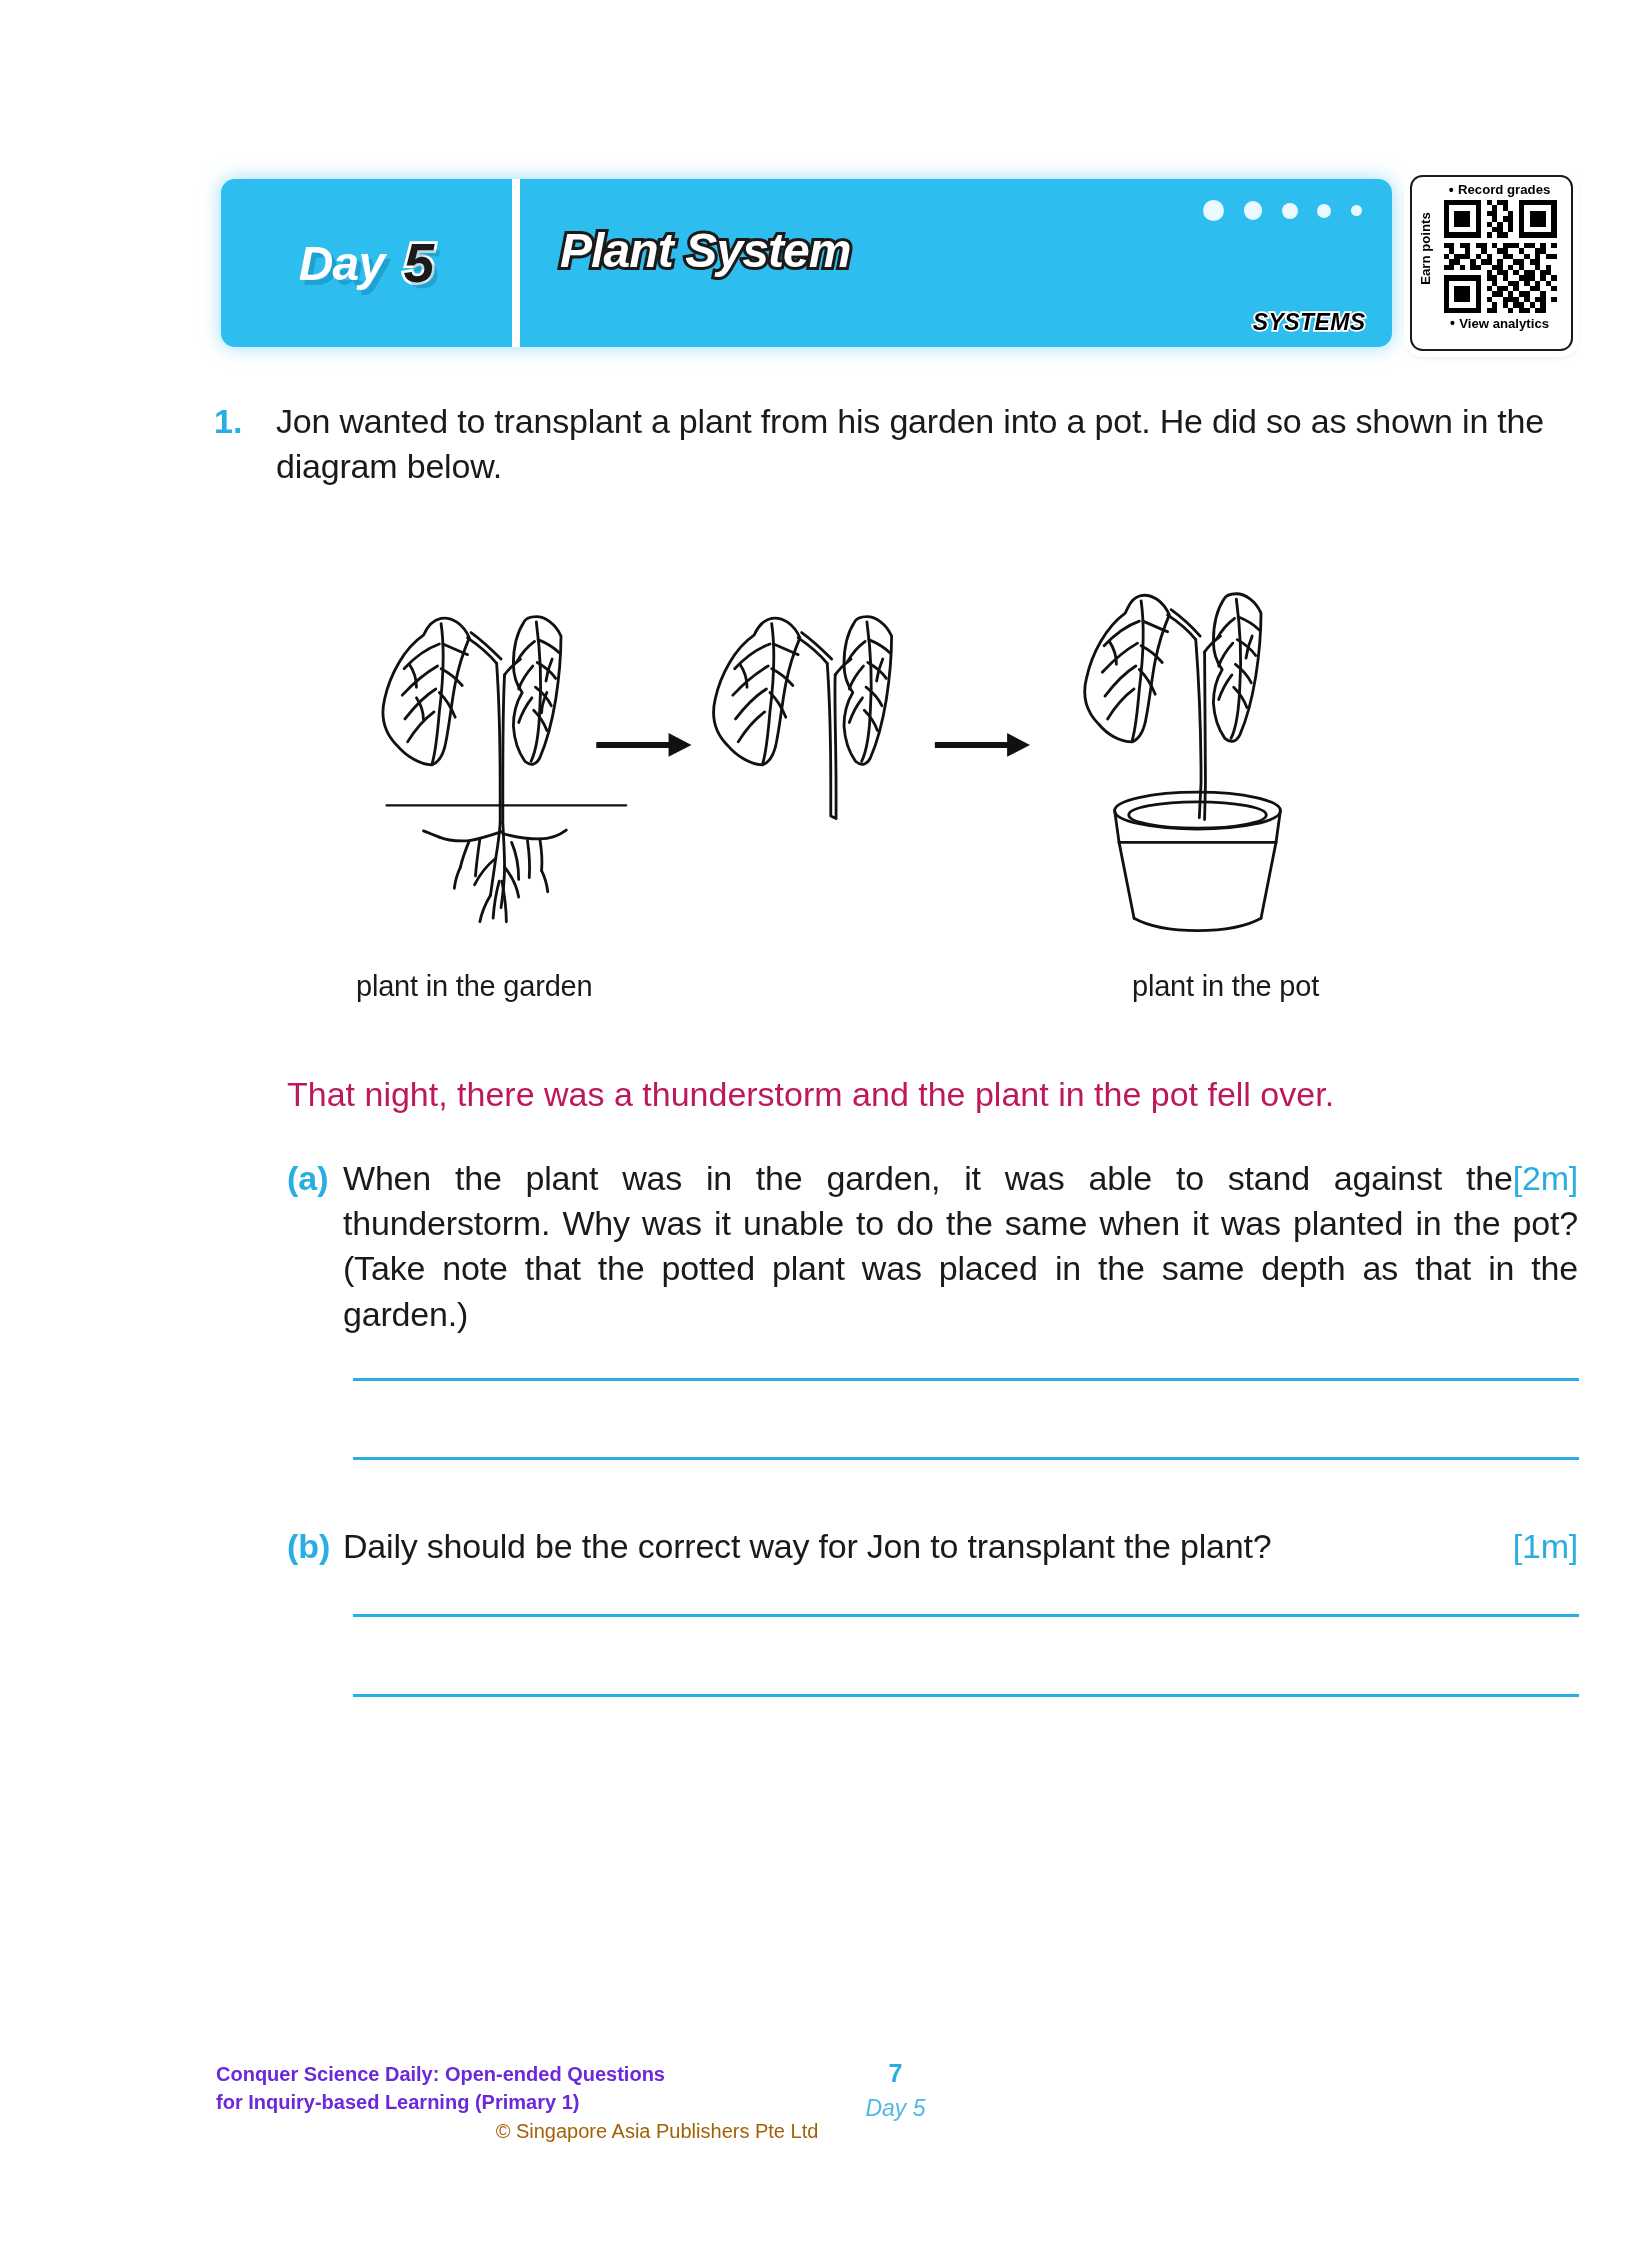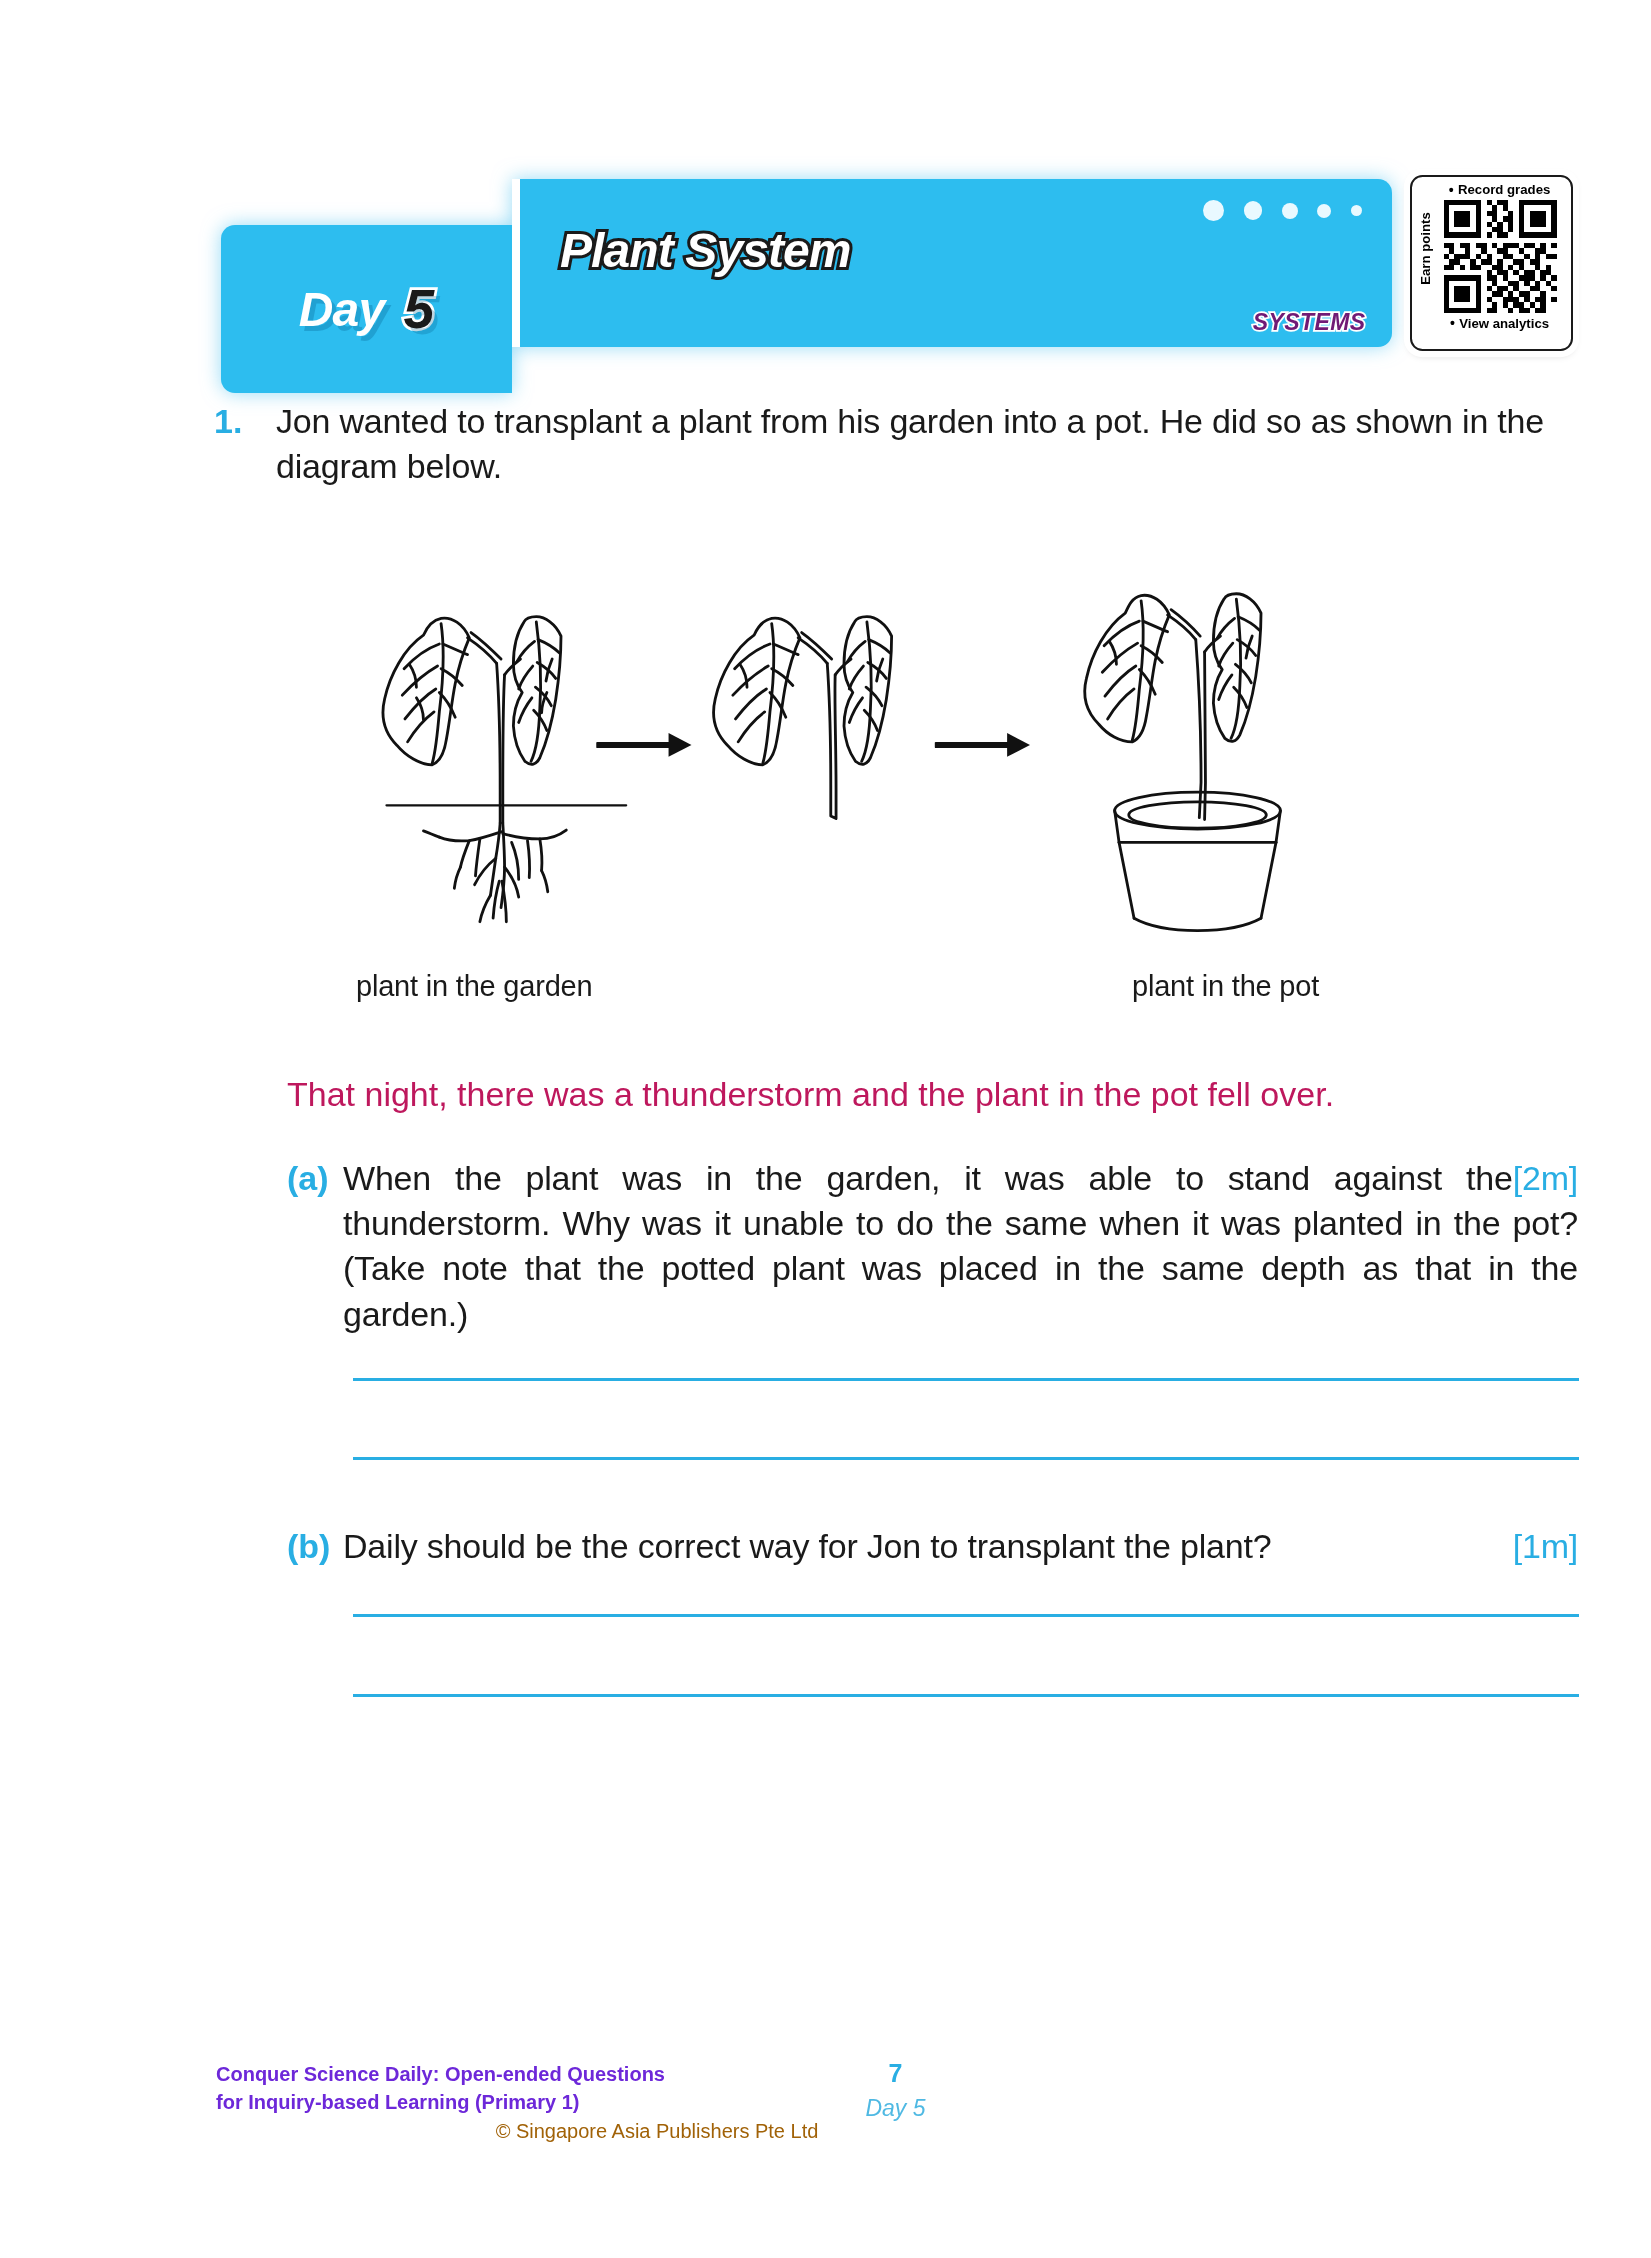--- a/index.html
+++ b/index.html
@@ -84,21 +84,20 @@
   .banner-day {
     width: 291px;
     height: 100%;
     background: #2DBDEF;
     border-radius: 14px 0 0 14px;
     position: relative;
     display: flex;
     align-items: center;
     justify-content: center;
     gap: 19.4px;
-    margin-top: 46px;
   }
   .day-word {
     font-size: 48px;
     font-weight: bold;
     color: #ffffff;
     font-style: italic;
     letter-spacing: -0.9px;
     text-shadow: 4.4px 5.3px 0 rgba(0,90,135,0.28);
   }
   .day-num {
@@ -151,21 +150,21 @@
   .d3 { width: 16px; height: 16px; }
   .d4 { width: 14px; height: 14px; }
   .d5 { width: 11.5px; height: 11.5px; }
   .systems-tag {
     position: absolute;
     right: 26.5px;
     bottom: 10.6px;
     font-size: 23px;
     font-weight: bold;
     font-style: italic;
-    color: #701a75;
+    color: #000000;
     -webkit-text-stroke: 3.5px #ffffff;
     paint-order: stroke fill;
     letter-spacing: 0.4px;
   }
 
   
   .qrbox {
     position: absolute;
     left: 1410px;
     top: 175px;

